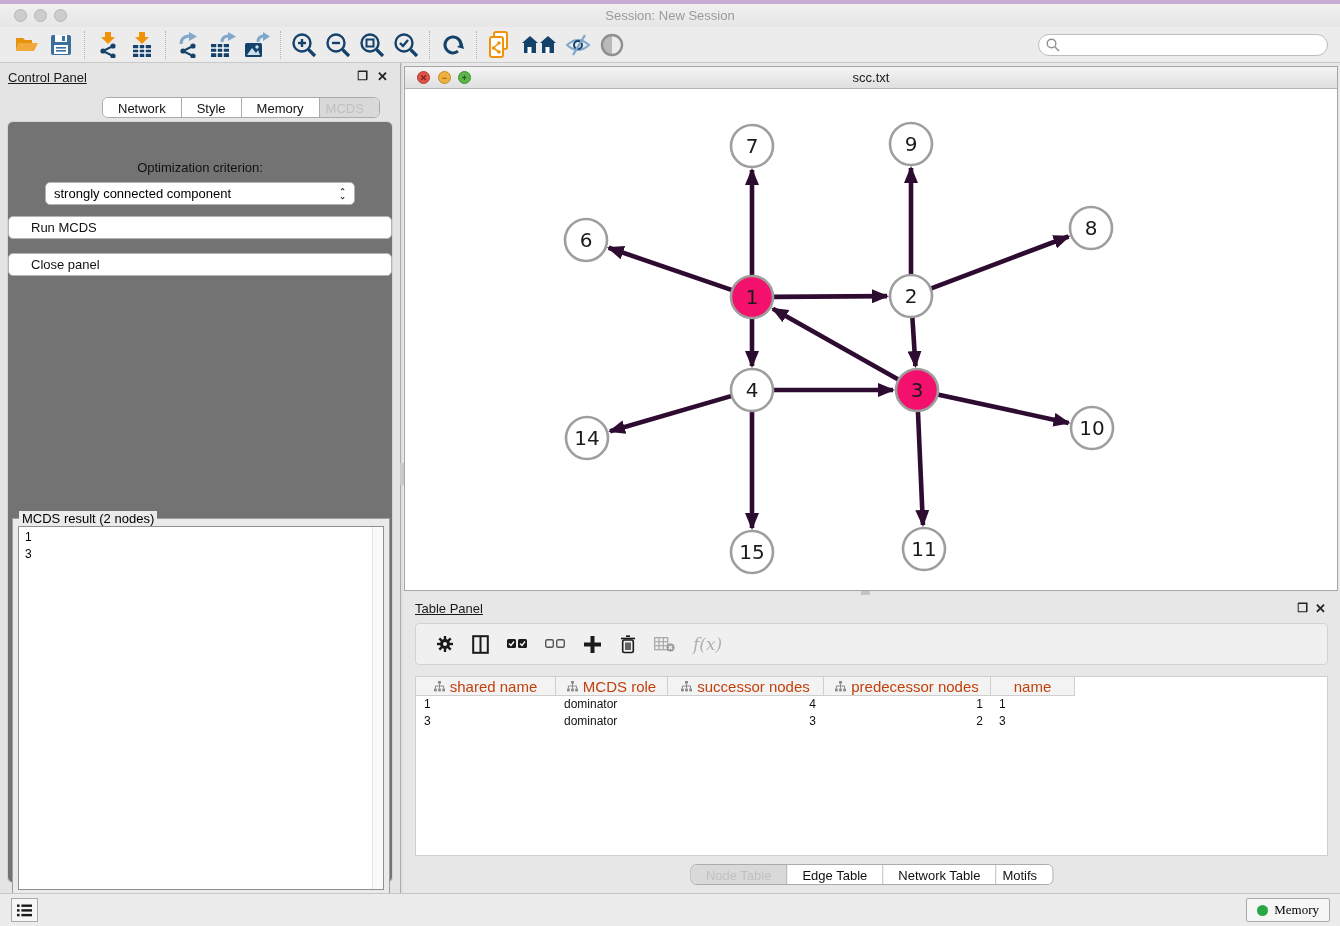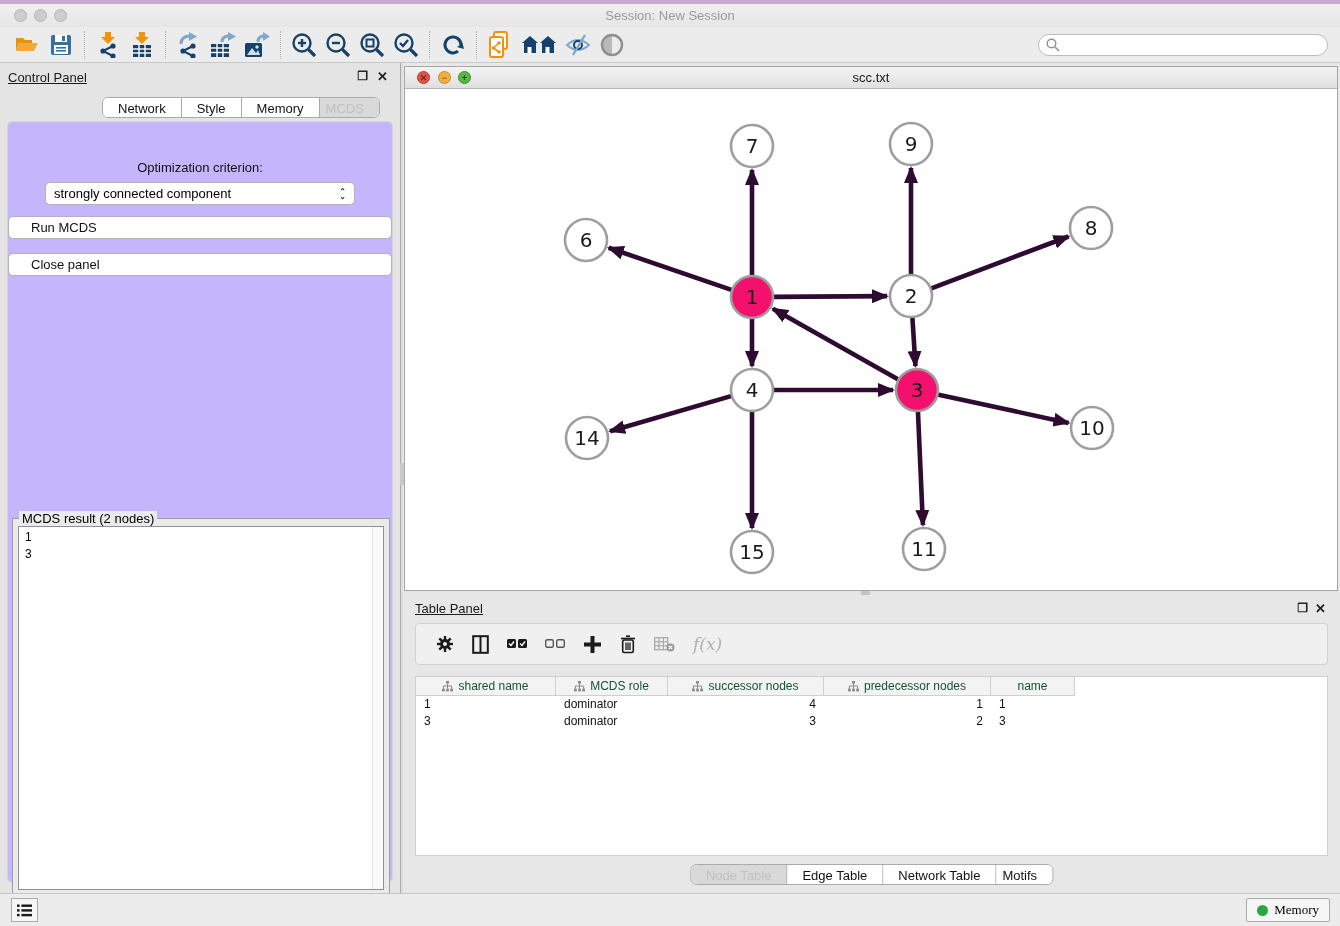--- a/index.html
+++ b/index.html
@@ -35,21 +35,21 @@
   .cp-header .panel-float{ right:32px; } .cp-header .panel-close{ right:12px; }
 
   .tabs { display:flex; border:1px solid #ababab; border-radius:6px; overflow:hidden; background:#fff;
           height:21px; font-size:13px; }
   .tab { padding:2px 15px; border-right:1px solid #ababab; color:#111; background:#fff; line-height:17px; white-space:nowrap; }
   .tab:last-child { border-right:none;padding-left:6px; }
   .tab.active { background:#d9d9d9; color:#c0c0c0; }
   #cp-tabs { position:absolute; left:90px; top:34px;margin-left:12px; }
 
   .cp-content { position:absolute; left:7px; top:58px; width:386px; height:762px;
-                background:#c4b5fd; border:1px solid #d6d6d6; border-radius:6px; }
+                background:#737373; border:1px solid #d6d6d6; border-radius:6px; }
   .opt-label { position:absolute; top:38px; left:0; right:0; text-align:center; font-size:13px; color:#111; }
   .cp-select { position:absolute; top:60px; left:37px; width:310px; height:23px; background:#fff;
                border:1px solid #b3b3b3; border-radius:5px; display:flex; align-items:center;
                padding:0 8px; font-size:13px; }
   .cp-select .stepper { margin-left:auto; display:flex; flex-direction:column; line-height:5px; }
   .cp-buttons { position:absolute; top:94px; left:0; right:0; display:flex; justify-content:center; gap:14px;flex-direction:column; }
   .btn { background:#fff; border:1px solid #b3b3b3; border-radius:5px; height:23px; padding:0 22px;
          font-size:13px; color:#111; display:flex; align-items:center; }
 
   .mcds-fieldset { position:absolute; left:4px; top:396px; width:378px; height:378px;
@@ -86,21 +86,21 @@
   .tp-header .panel-title { left:12px; top:6px; }
   .tp-header .panel-float { right:32px; } .tp-header .panel-close { right:14px; }
   .tp-toolbar { position:absolute; left:12px; top:28px; width:913px; height:42px; background:#f0f0f0;
                 border:1px solid #d2d2d2; border-radius:4px; display:flex; align-items:center;
                 gap:18px; padding-left:20px; }
   .tpt-btn { display:flex; align-items:center; justify-content:center; }
   .fx { font-family:"DejaVu Serif", serif; font-style:italic; font-size:17px; color:#b0b0b0; }
 
   .tp-table { position:absolute; left:12px; top:81px; width:913px; height:180px; background:#fff;
               border:1px solid #cfcfcf; overflow:hidden; }
-  .tp-head { display:flex; height:19px; font-size:12px; color:#14532d; }
+  .tp-head { display:flex; height:19px; font-size:15px; color:#c2410c; }
   .th { background:#f3f3f3; border-right:1px solid #cfcfcf; border-bottom:1px solid #cfcfcf;
         display:flex; align-items:center; justify-content:center; gap:5px; white-space:nowrap; }
   .tp-row { display:flex; height:17px; font-size:12px; color:#111; }
   .td { padding:1px 8px 0 8px; white-space:nowrap; }
   .td.r { text-align:right; }
 
   #tp-tabs { position:absolute; left:50%; transform:translateX(-50%); top:269px; }
 
   
   .statusbar { position:absolute; left:0; top:893px; width:1340px; height:33px; background:#ececec;

